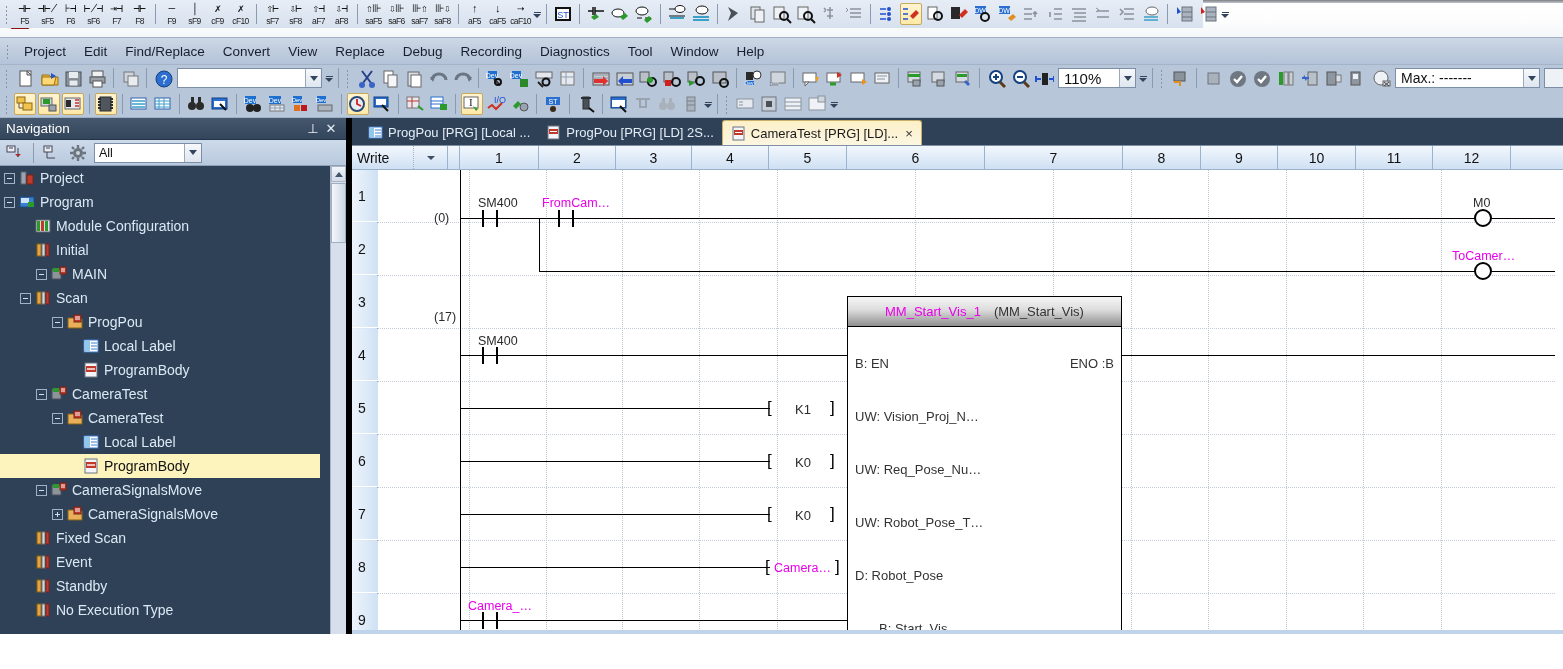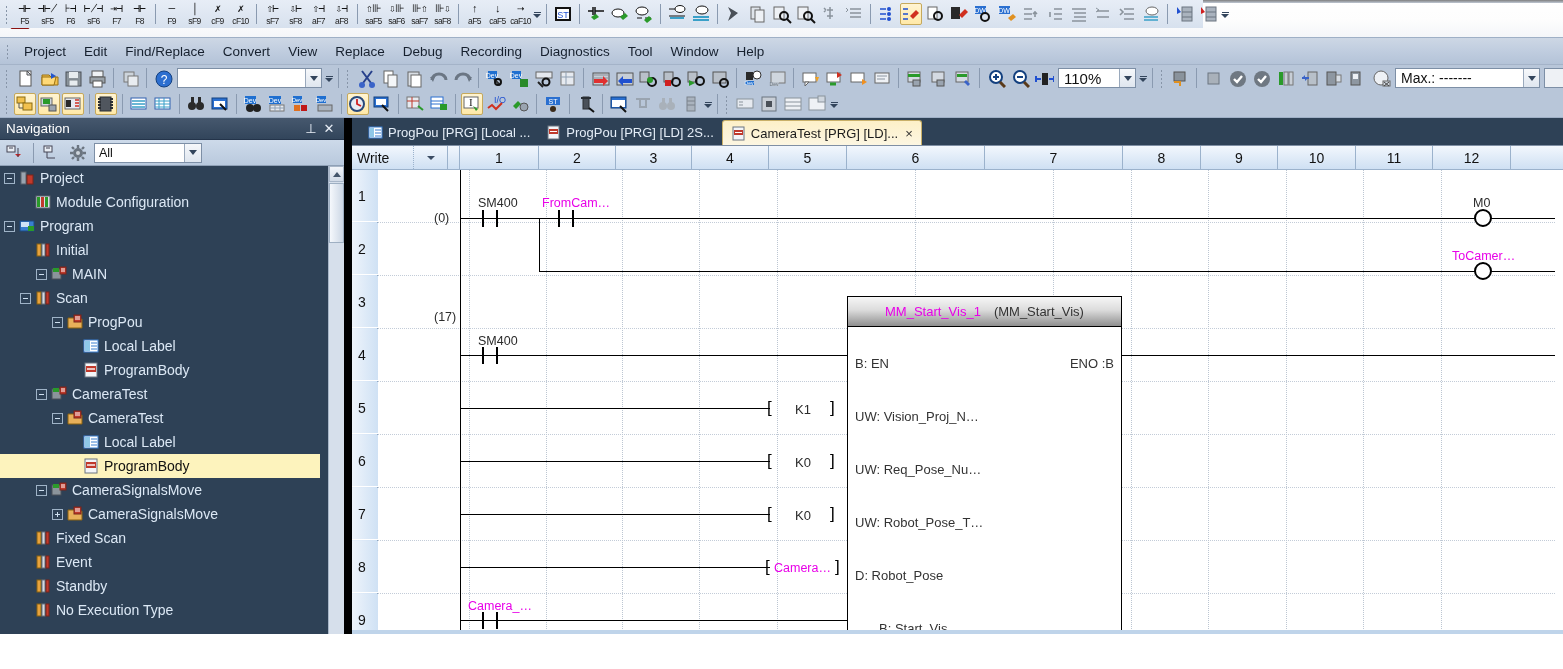--- a/index.html
+++ b/index.html
@@ -99,21 +99,21 @@
            font-size: 11px; color:#111; font-family:"Liberation Mono", monospace; letter-spacing:-0.5px;}
   .lb .k { position:absolute; left:0; right:0; bottom:0px; height:11px; text-align:center;
            font-size: 8.5px; color:#222; font-family:"Liberation Sans", sans-serif; letter-spacing:-0.6px; white-space:nowrap;}
 
   
   .main { display: flex; height: 516px; }
 
   
   .nav {
     width: 352px; flex: none; background: #2e4156; position: relative;
-    border-right: 8px solid #000000;
+    border-right: 6px solid #000000;
   }
   .nav-title {
     height: 22px; background: linear-gradient(to bottom,#46586e,#32455b);
     display:flex; align-items:center; padding: 0 6px;
     color: #ffffff; font-size: 13.5px;
     border-bottom: 1px solid #24344a;
   }
   .nav-title .spacer { margin-left:auto; }
   .nav-title .pin, .nav-title .cls { width:18px; text-align:center; color:#e8eef6; font-size:13px; cursor:pointer;}
   .nav-tools {
@@ -1132,38 +1132,38 @@
       <div class="tree">
         <div class="tree-inner" id="tree-root">
             <div class="tnode" style="padding-left: 4px;">
               <span class="exp"></span>
               <span class="ticon"><svg width="16" height="16">
                   <rect x="2" y="2" width="5" height="12" fill="#9aa4b0" stroke="#5a636d"></rect>
                   <rect x="8" y="5" width="6" height="9" fill="#c0392b" stroke="#7a241b"></rect>
                 </svg></span>
               <span>Project</span>
             </div>
+            <div class="tnode" style="padding-left: 4px;">
+              <span class="exp"></span>
+              <span class="ticon"><svg width="16" height="16">
+                  <rect x="1" y="3" width="14" height="10" fill="#3a7fd0" stroke="#1d4a82"></rect>
+                  <rect x="2" y="4" width="8" height="5" fill="#cfe3f7"></rect>
+                  <rect x="9" y="8" width="6" height="5" fill="#2a9a2a"></rect>
+                </svg></span>
+              <span>Program</span>
+            </div>
             <div class="tnode" style="padding-left: 20px;">
               <span class="exp none"></span>
               <span class="ticon"><svg width="16" height="16">
                   <rect x="1" y="2" width="14" height="12" fill="#d8dee6" stroke="#5a636d"></rect>
                   <rect x="2" y="3" width="3" height="10" fill="#2a9a2a"></rect>
                   <rect x="6" y="3" width="3" height="10" fill="#c0392b"></rect>
                   <rect x="10" y="3" width="3" height="10" fill="#2a9a2a"></rect>
                 </svg></span>
               <span>Module Configuration</span>
-            </div>
-            <div class="tnode" style="padding-left: 4px;">
-              <span class="exp"></span>
-              <span class="ticon"><svg width="16" height="16">
-                  <rect x="1" y="3" width="14" height="10" fill="#3a7fd0" stroke="#1d4a82"></rect>
-                  <rect x="2" y="4" width="8" height="5" fill="#cfe3f7"></rect>
-                  <rect x="9" y="8" width="6" height="5" fill="#2a9a2a"></rect>
-                </svg></span>
-              <span>Program</span>
             </div>
             <div class="tnode" style="padding-left: 20px;">
               <span class="exp none"></span>
               <span class="ticon"><svg width="16" height="16">
                   <rect x="2" y="2" width="4" height="12" fill="#e8a33d" stroke="#8a6210"></rect>
                   <rect x="7" y="2" width="3" height="12" fill="#d4d9e0" stroke="#6b7580"></rect>
                   <rect x="11" y="2" width="3" height="12" fill="#c0392b" stroke="#7a241b"></rect>
                 </svg></span>
               <span>Initial</span>
             </div>

